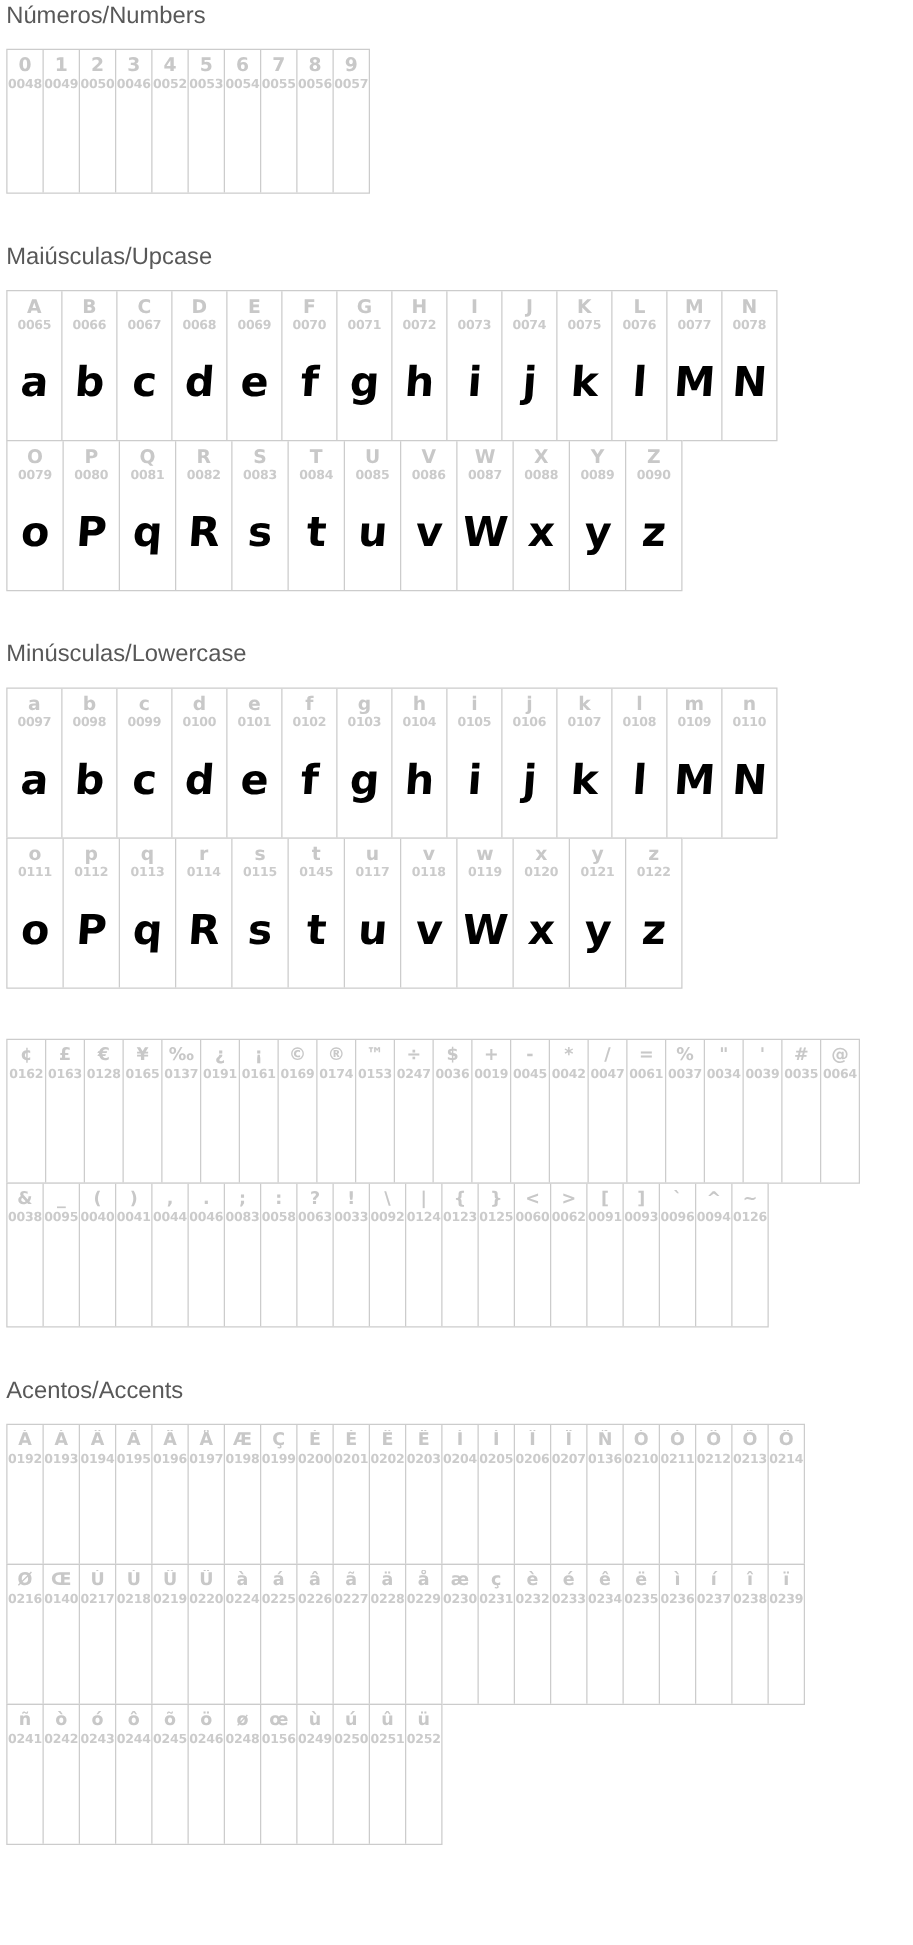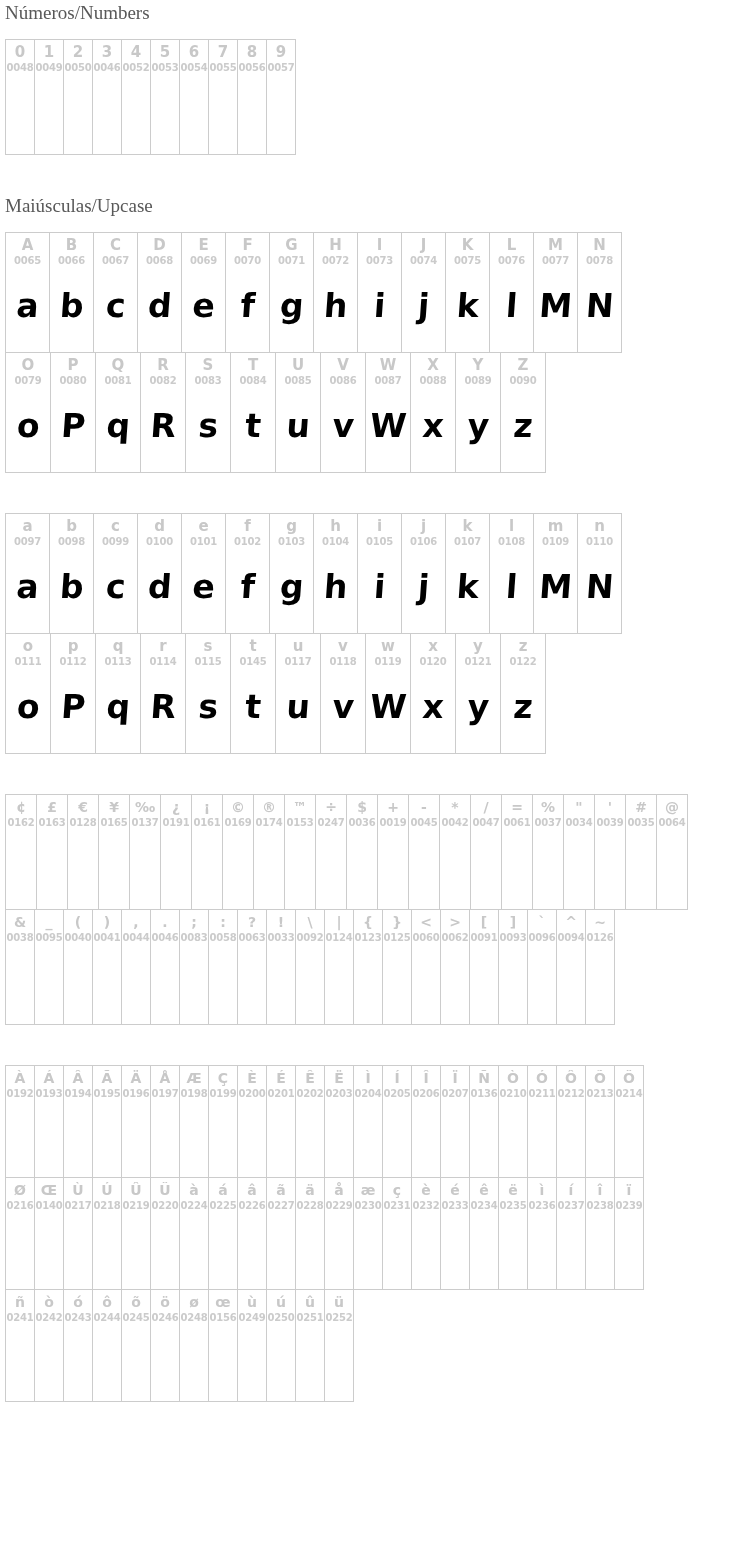--- a/index.html
+++ b/index.html
@@ -4,21 +4,21 @@
 <style>
   :root{
     --border:#cccccc; --label:#c8c8c8; --code:#cbcbcb;
     --title:#585858; --glyph:#000000; --bg:#ffffff;
   }
   *{box-sizing:content-box;}
   html,body{margin:0;padding:0;background:var(--bg);}
   body{width:730px;min-height:1556px;overflow:hidden;font-family:"DejaVu Sans",sans-serif;}
   .page{padding:2px 0 0 5px;}
   .section{margin-bottom:40px;}
-  .title{font-family:Liberation Serif, serif;font-size:19px;font-weight:400;
+  .title{font-family:Liberation Sans, sans-serif;font-size:19px;font-weight:400;
          color:var(--title);margin:0 0 15px 0;line-height:22px;}
   .rows{display:block;}
   .row{display:flex;width:max-content;border:1px solid var(--border);background:var(--bg);}
   .row + .row{margin-top:-1px;}
   .cell{display:flex;flex-direction:column;border-right:1px solid var(--border);}
   .cell:last-child{border-right:none;}
   .ref{font-size:15px;font-weight:bold;color:var(--label);text-align:center;
        margin-top:4px;line-height:17px;white-space:nowrap;overflow:hidden;}
   .code{font-size:10px;font-weight:bold;color:var(--code);text-align:center;
         line-height:13px;letter-spacing:-0.2px;white-space:nowrap;}
@@ -263,20 +263,21 @@
   <div class="cell">
     <div class="ref">Z</div>
     <div class="code">0090</div>
     <div class="glyph">z</div>
   </div>
 </div>
         </div>
   </section>
 
   <section class="section s2">
+    <h2 class="title">Minúsculas/Lowercase</h2>
     <div class="rows">
           <div class="row row0">
   <div class="cell">
     <div class="ref">a</div>
     <div class="code">0097</div>
     <div class="glyph">a</div>
   </div>
 
   <div class="cell">
     <div class="ref">b</div>
@@ -691,20 +692,21 @@
   <div class="cell">
     <div class="ref">~</div>
     <div class="code">0126</div>
     <div class="glyph"></div>
   </div>
 </div>
         </div>
   </section>
 
   <section class="section s4">
+    <h2 class="title">Acentos/Accents</h2>
     <div class="rows">
           <div class="row row0">
   <div class="cell">
     <div class="ref">À</div>
     <div class="code">0192</div>
     <div class="glyph"></div>
   </div>
 
   <div class="cell">
     <div class="ref">Á</div>

